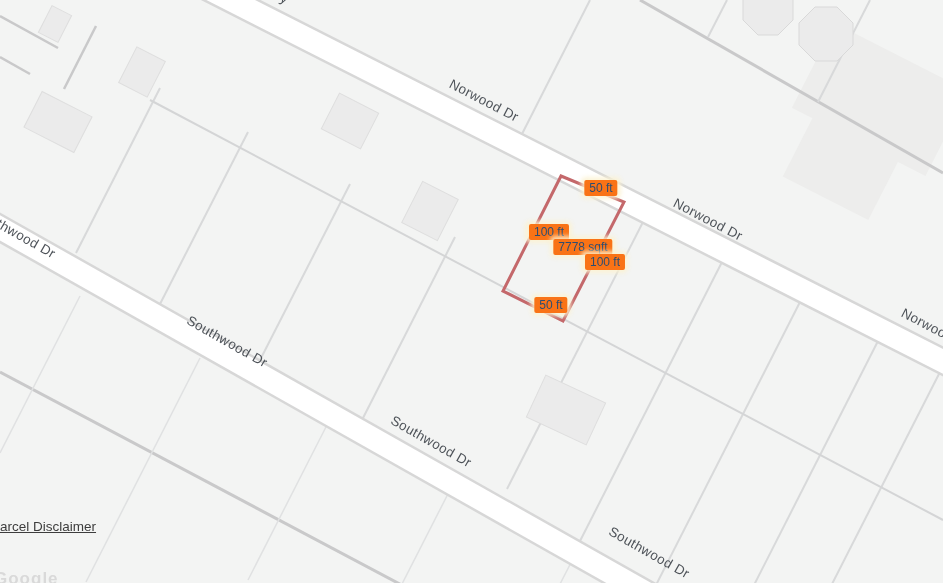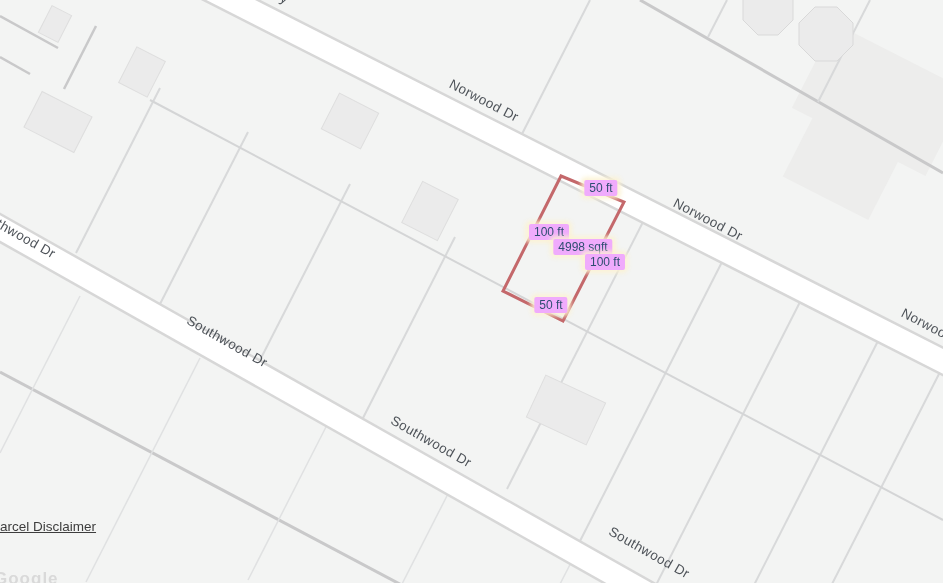--- a/index.html
+++ b/index.html
@@ -19,21 +19,21 @@
     letter-spacing:0.4px;
     font-weight:400;
     transform-origin:center center;
     user-select:none;
   }
   .dim-label{
     position:absolute;
     white-space:nowrap;
     color:#2e4e71;
     font-size:12px;
-    background:#f0abfc;
+    background:#f97316;
     padding:1px 5px;
     border-radius:2px;
     box-shadow:0 0 4px 3px rgba(251,242,209,0.85);
     transform:translate(-50%,-50%);
     user-select:none;
   }
   .disclaimer{
     position:absolute;
     left:-9px;top:519px;
     font-size:13.5px;
@@ -132,19 +132,19 @@
   <div class="street-label" style="left:670px;top:212px;transform:rotate(27.5deg);">Norwood Dr</div>
   <div class="street-label" style="left:898px;top:322px;transform:rotate(27.5deg);">Norwood Dr</div>
   <div class="street-label" style="left:-30px;top:225px;transform:rotate(29.5deg);">Southwood Dr</div>
   <div class="street-label" style="left:182px;top:334px;transform:rotate(29.5deg);">Southwood Dr</div>
   <div class="street-label" style="left:386px;top:434px;transform:rotate(29.5deg);">Southwood Dr</div>
   <div class="street-label" style="left:604px;top:545px;transform:rotate(29.5deg);">Southwood Dr</div>
   <div class="frag">y</div>
 
   <div class="dim-label" style="left:601px;top:188px;">50 ft</div>
   <div class="dim-label" style="left:549px;top:232px;">100 ft</div>
-  <div class="dim-label" style="left:583px;top:247px;">4998 sqft</div>
+  <div class="dim-label" style="left:583px;top:247px;">7778 sqft</div>
   <div class="dim-label" style="left:605px;top:262px;">100 ft</div>
   <div class="dim-label" style="left:551px;top:305px;">50 ft</div>
 
   <a class="disclaimer" href="#">Parcel Disclaimer</a>
   <div class="watermark">Google</div>
 </div>
 
 </body></html>

